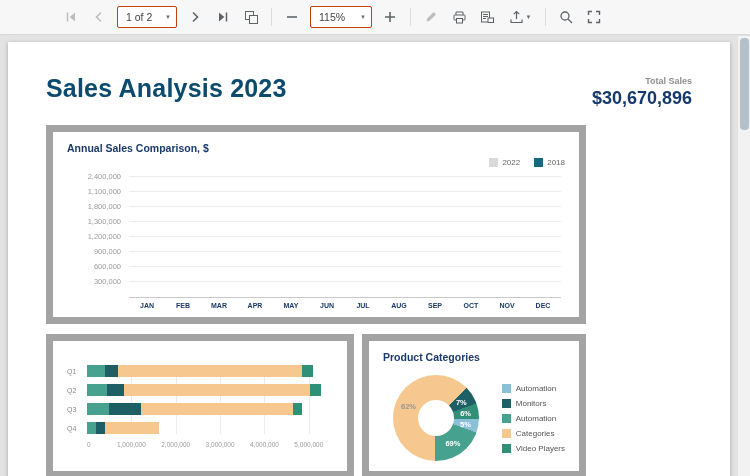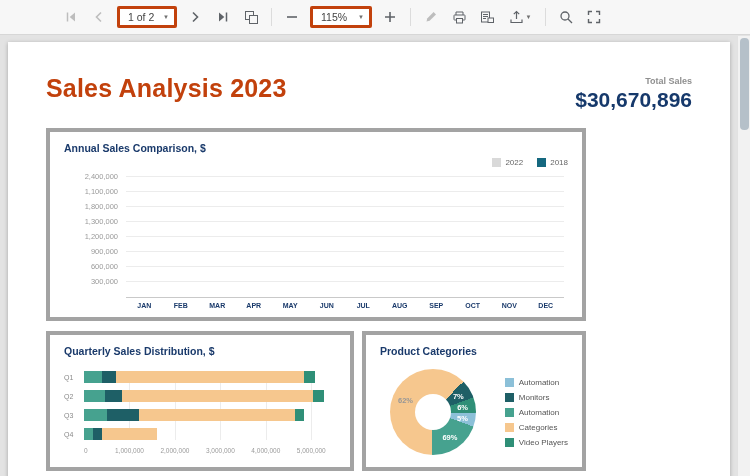--- a/index.html
+++ b/index.html
@@ -4,44 +4,44 @@
 <style>
   *{margin:0;padding:0;box-sizing:border-box;}
   html,body{width:750px;height:476px;overflow:hidden;font-family:"Liberation Sans",sans-serif;background:#e3e3e3;}
 
   
   .toolbar{position:absolute;top:0;left:0;right:0;height:35px;background:#f7f7f7;border-bottom:1px solid #d7d7d7;display:flex;align-items:center;padding-left:58px;gap:2px;z-index:5;}
   .tbtn{width:26px;height:26px;border:none;background:transparent;color:#5f6368;display:flex;align-items:center;justify-content:center;cursor:pointer;padding:0;}
   .tbtn.disabled{color:#bdbdbd;}
   .tbtn svg{display:block;}
   .tsep{width:1px;height:18px;background:#dcdcdc;margin:0 5px;}
-  .tselect{height:22px;background:#fff;border:3px solid #c2410c;border-radius:2px;display:flex;align-items:center;justify-content:space-between;padding:0 5px 0 8px;margin:0 3px;cursor:pointer;}
+  .tselect{height:22px;background:#fff;border:1px solid #c2410c;border-radius:2px;display:flex;align-items:center;justify-content:space-between;padding:0 5px 0 8px;margin:0 3px;cursor:pointer;}
   .tselect.pagebox{width:60px;}
   .tselect.zoombox{width:62px;}
   .tselect-text{font-size:10.5px;color:#444;}
   .caret{font-size:6px;color:#707070;margin-left:5px;line-height:1;}
   .export-caret{font-size:6px;color:#707070;margin-left:2px;}
 
   
   .content{position:absolute;top:36px;left:0;right:13px;bottom:0;overflow:hidden;}
   .page{position:absolute;left:8px;top:6px;width:722px;height:900px;background:#fff;box-shadow:0 1px 4px rgba(0,0,0,0.28);padding:32px 38px 0 38px;}
 
   .vscroll{position:absolute;top:36px;right:0;width:13px;bottom:0;background:#f2f2f2;border-left:1px solid #e2e2e2;z-index:6;}
   .vthumb{position:absolute;top:2px;left:2px;width:9px;height:92px;background:#b5c0c9;border-radius:4px;cursor:pointer;}
 
   
   .rhead{display:flex;justify-content:space-between;align-items:flex-start;}
-  .rtitle{font-size:25px;font-weight:bold;color:#c2410c;letter-spacing:0.2px;}
+  .rtitle{font-size:25px;font-weight:bold;color:#0c4a6e;letter-spacing:0.2px;}
   .rdate{font-size:8px;color:#9a9a9a;margin-top:5px;}
   .rtotal{text-align:right;padding-top:2px;margin-left:33px;}
   .rtotal-label{font-size:9px;color:#8f8f8f;font-weight:bold;}
-  .rtotal-value{font-size:21px;font-weight:bold;color:#16396b;margin-top:2px;}
-
-  
-  .panel{border:4px solid #a3a3a3;background:#fff;}
+  .rtotal-value{font-size:18px;font-weight:bold;color:#16396b;margin-top:2px;}
+
+  
+  .panel{border:7px solid #a3a3a3;background:#fff;}
   .panel-title{font-size:10.5px;font-weight:bold;color:#1a3a6b;}
   .panel1{width:540px;margin-top:16px;padding:10px 14px 8px;}
   .legend1{display:flex;justify-content:flex-end;gap:14px;margin-top:2px;height:12px;}
   .lg-item{display:flex;align-items:center;gap:4px;}
   .lg-swatch{width:9px;height:9px;display:inline-block;}
   .lg-label{font-size:8px;color:#666;}
 
   
   .c1{margin-top:4px;}
   .c1-plot{position:relative;height:126px;margin-left:62px;margin-right:4px;border-bottom:1px solid #c9c9c9;}
@@ -310,21 +310,20 @@
               <div class="c1-xl">OCT</div>
               <div class="c1-xl">NOV</div>
               <div class="c1-xl">DEC</div>
             </div>
         </div>
       </div>
 
       <div class="bottom-row">
 
         <div class="panel panel2">
-          <div class="panel-title">Quarterly Sales Distribution, $</div>
           <div class="c2rowswrap">
             <div class="c2grid" id="c2grid">
                 <div class="c2-vgrid" style="left: 18.1818%;"></div>
                 <div class="c2-vgrid" style="left: 36.3636%;"></div>
                 <div class="c2-vgrid" style="left: 54.5455%;"></div>
                 <div class="c2-vgrid" style="left: 72.7273%;"></div>
                 <div class="c2-vgrid" style="left: 90.9091%;"></div>
               </div>
             <div id="c2rows">
                 <div class="c2-row">

